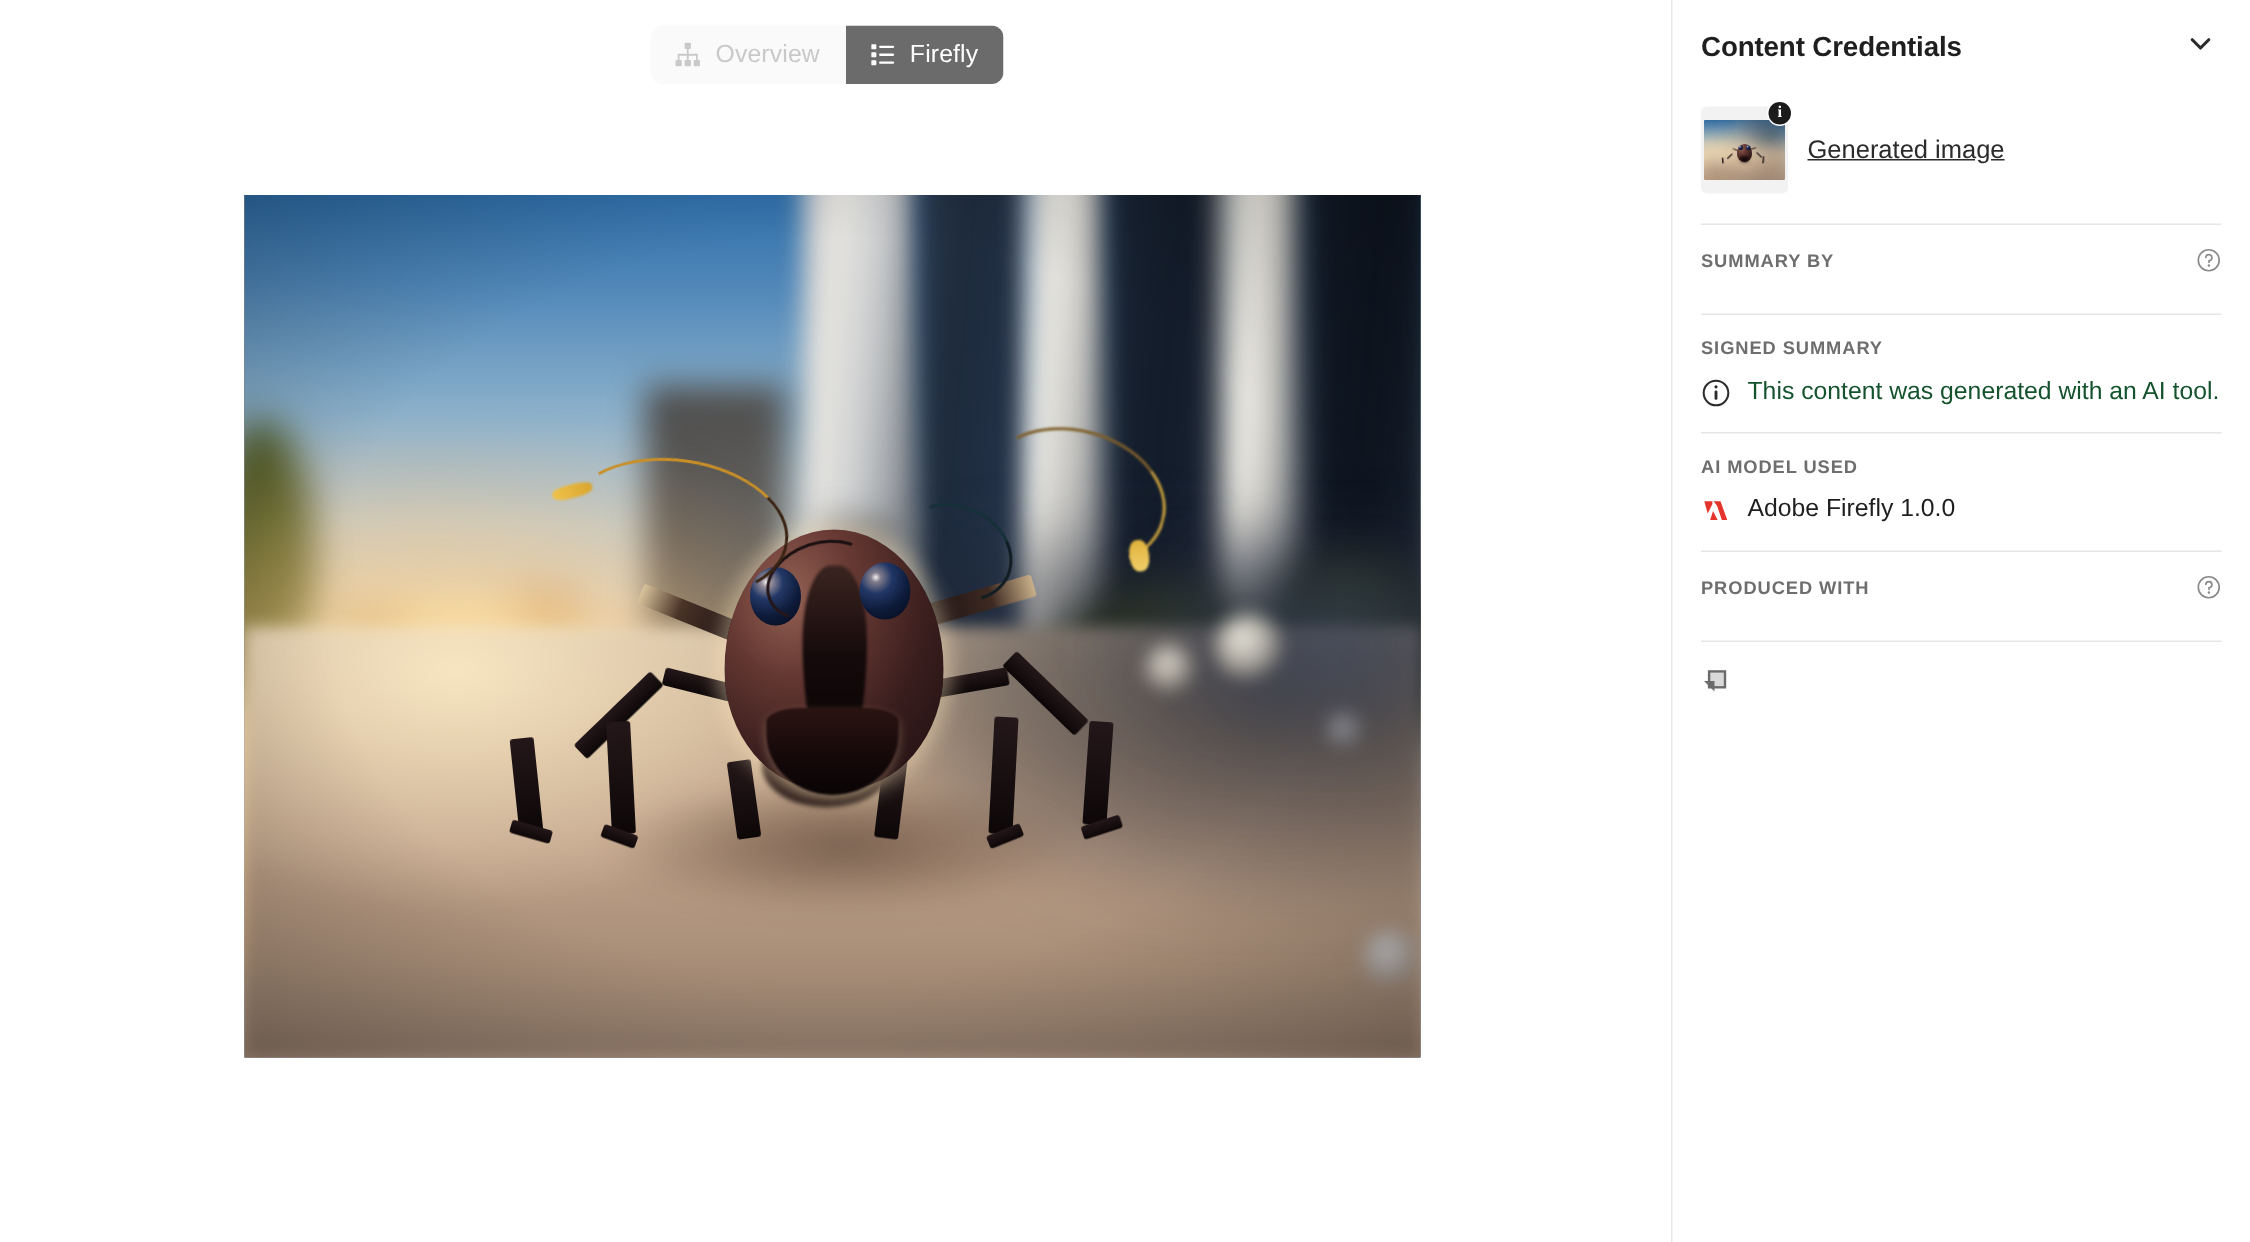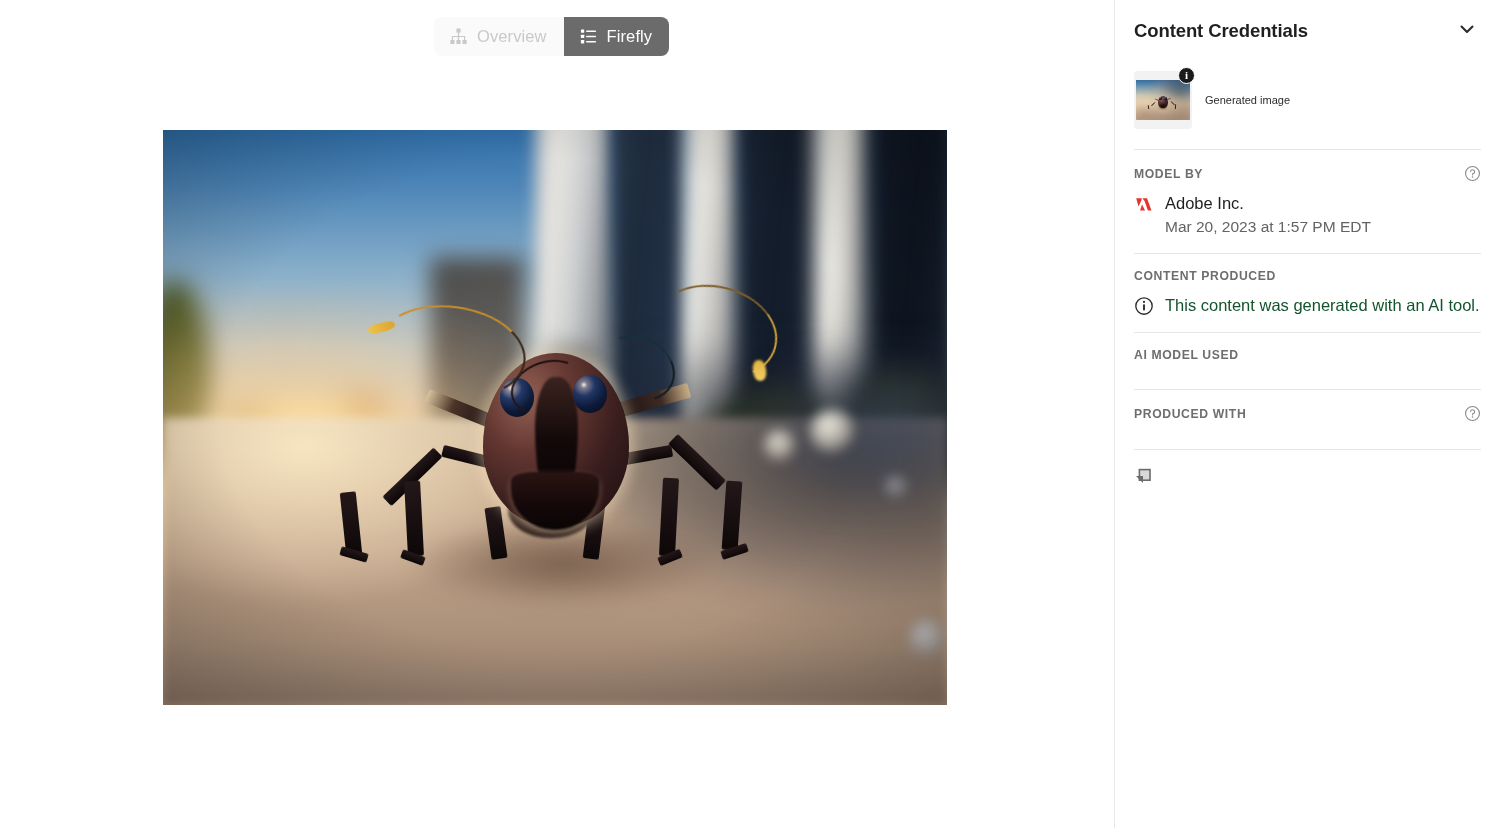--- a/index.html
+++ b/index.html
@@ -405,22 +405,23 @@
     background: #1b1b1b;
     border: 1.5px solid #ffffff;
     display: flex; align-items: center; justify-content: center;
     color: #ffffff;
     font-size: 11px;
     font-weight: bold;
     font-family: "Liberation Serif", serif;
     line-height: 1;
   }
   .asset-label {
-    font-size: 11px;
+    font-size: 17px;
     color: #2b2b2b;
+    text-decoration: underline;
   }
 
   .divider { height: 1px; background: #e6e6e6; }
 
   .section { padding: 15px 0 16px 0; }
 
   .section-head {
     display: flex;
     align-items: center;
     justify-content: space-between;
@@ -611,65 +612,64 @@
           </div>
         </div>
         <div class="badge-info">i</div>
       </div>
       <div class="asset-label">Generated image</div>
     </div>
 
     <div class="divider"></div>
     <div class="section">
       <div class="section-head">
-        <div class="section-title">MODEL BY</div>
+        <div class="section-title">SUMMARY BY</div>
         <span class="help-icon">
           <svg viewBox="0 0 20 20" width="17" height="17">
             <circle cx="10" cy="10" r="8.2" fill="none" stroke="#8a8a8a" stroke-width="1.3"></circle>
             <path d="M7.7 7.7a2.4 2.4 0 1 1 2.5 2.7v1.3" fill="none" stroke="#8a8a8a" stroke-width="1.3" stroke-linecap="round"></path>
             <circle cx="10.1" cy="14.1" r="0.95" fill="#8a8a8a"></circle>
           </svg>
         </span>
+      </div>
+    </div>
+
+    <div class="divider"></div>
+    <div class="section">
+      <div class="section-head">
+        <div class="section-title">SIGNED SUMMARY</div>
+      </div>
+      <div class="summary-row">
+        <span class="entry-icon">
+          <svg viewBox="0 0 20 20" width="20" height="20">
+            <circle cx="10" cy="10" r="8.2" fill="none" stroke="#2b2b2b" stroke-width="1.35"></circle>
+            <circle cx="10" cy="5.9" r="1.05" fill="#2b2b2b"></circle>
+            <rect x="9.05" y="8.3" width="1.9" height="6.2" rx="0.9" fill="#2b2b2b"></rect>
+          </svg>
+        </span>
+        <div class="summary-text">This content was generated with an AI tool.</div>
+      </div>
+    </div>
+
+    <div class="divider"></div>
+    <div class="section">
+      <div class="section-head">
+        <div class="section-title">AI MODEL USED</div>
       </div>
       <div class="entry">
         <span class="entry-icon">
           <svg viewBox="0 0 20 20" width="20" height="20">
             <path d="M2.2 3.2 L7.6 3.2 L7.6 5.0 L4.5 11.4 Z" fill="#E5342C"></path>
             <path d="M8.4 3.2 L13.0 3.2 L17.5 15.6 L13.9 15.6 L10.7 6.2 Z" fill="#E5342C"></path>
             <path d="M8.0 9.6 L11.1 15.6 L6.1 15.6 Z" fill="#E5342C"></path>
           </svg>
         </span>
         <div class="entry-body">
-          <div class="entry-primary">Adobe Inc.</div>
-          <div class="entry-secondary">Mar 20, 2023 at 1:57 PM EDT</div>
+          <div class="entry-primary">Adobe Firefly 1.0.0</div>
         </div>
-      </div>
-    </div>
-
-    <div class="divider"></div>
-    <div class="section">
-      <div class="section-head">
-        <div class="section-title">CONTENT PRODUCED</div>
-      </div>
-      <div class="summary-row">
-        <span class="entry-icon">
-          <svg viewBox="0 0 20 20" width="20" height="20">
-            <circle cx="10" cy="10" r="8.2" fill="none" stroke="#2b2b2b" stroke-width="1.35"></circle>
-            <circle cx="10" cy="5.9" r="1.05" fill="#2b2b2b"></circle>
-            <rect x="9.05" y="8.3" width="1.9" height="6.2" rx="0.9" fill="#2b2b2b"></rect>
-          </svg>
-        </span>
-        <div class="summary-text">This content was generated with an AI tool.</div>
-      </div>
-    </div>
-
-    <div class="divider"></div>
-    <div class="section">
-      <div class="section-head">
-        <div class="section-title">AI MODEL USED</div>
       </div>
     </div>
 
     <div class="divider"></div>
     <div class="section">
       <div class="section-head">
         <div class="section-title">PRODUCED WITH</div>
         <span class="help-icon">
           <svg viewBox="0 0 20 20" width="17" height="17">
             <circle cx="10" cy="10" r="8.2" fill="none" stroke="#8a8a8a" stroke-width="1.3"></circle>

